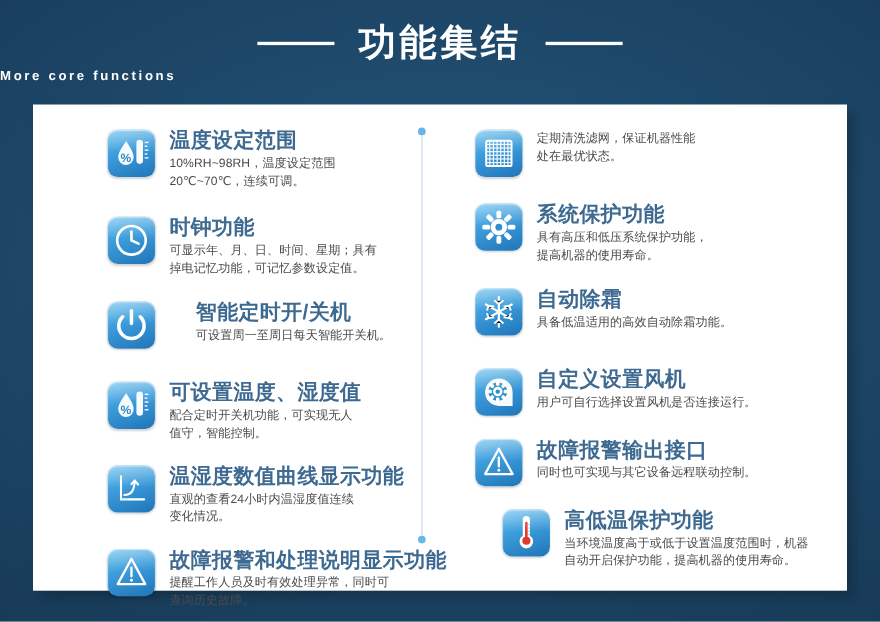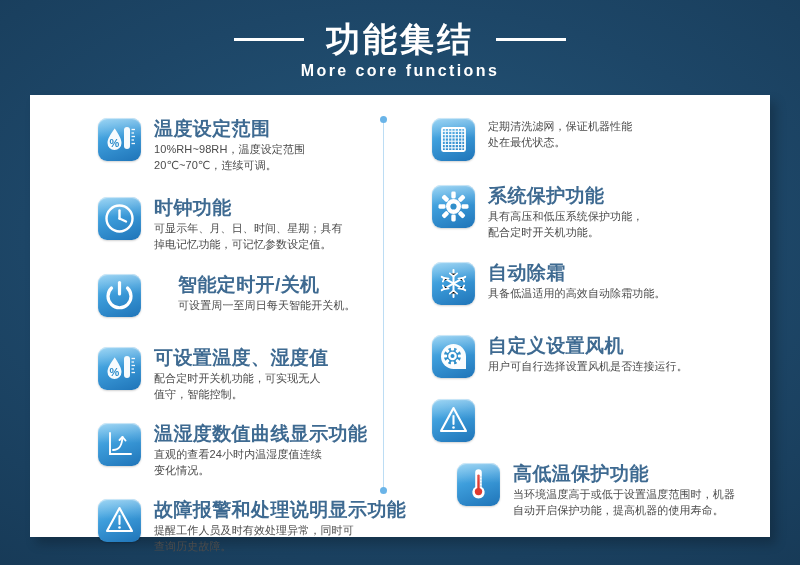--- a/index.html
+++ b/index.html
@@ -18,22 +18,22 @@
   .title-row{
     position:absolute;left:0;top:16px;width:800px;height:46px;
     display:flex;align-items:center;justify-content:center;gap:22px;
   }
   .rule{width:70px;height:3px;background:#ffffff;display:block;}
   .title{
     color:#ffffff;font-size:34px;font-weight:bold;letter-spacing:3px;
     line-height:40px;white-space:nowrap;
   }
   .subtitle{
-    position:absolute;left:0;top:62px;width:800px;text-align:center;
-    color:#ffffff;font-size:16px;font-weight:bold;letter-spacing:2.4px;
+    position:absolute;left:0;top:62px;width:800px;
+    color:#ffffff;font-size:12px;font-weight:bold;letter-spacing:2.4px;
   }
   
   .panel{
     position:absolute;left:30px;top:95px;width:740px;height:442px;
     background:#ffffff;
     box-shadow:6px 7px 10px rgba(0,0,0,0.22);
   }
   .divider{
     position:absolute;left:383px;top:119px;width:1px;height:372px;
     background:#bcddf4;
@@ -247,21 +247,21 @@
                 <rect x="29.5" y="19.3" width="7" height="4.4" rx="1.4" transform="rotate(45 21.5 21.5)"></rect>
               </g>
             </g>
             <circle cx="21.5" cy="21.5" r="3.1" fill="#2f8fcb"></circle>
           </svg>
         </div>
         <div class="ftext">
           <p class="fhead">系统保护功能</p>
           <p class="fdesc">
             <span>具有高压和低压系统保护功能，</span>
-            <span>配合定时开关机功能。</span>
+            <span>提高机器的使用寿命。</span>
           </p>
         </div>
       </div>
       <div class="feature" style="margin-bottom: 30px;">
         <div class="icon-box">
           <svg viewBox="0 0 43 43" xmlns="http://www.w3.org/2000/svg">
             <g stroke="#ffffff" stroke-width="2" stroke-linecap="round">
               <line x1="21.5" y1="8" x2="21.5" y2="35"></line>
               <line x1="9.8" y1="14.8" x2="33.2" y2="28.2"></line>
               <line x1="9.8" y1="28.2" x2="33.2" y2="14.8"></line>
@@ -310,20 +310,26 @@
         </div>
       </div>
       <div class="feature" style="margin-bottom: 21px;">
         <div class="icon-box">
           <svg viewBox="0 0 43 43" xmlns="http://www.w3.org/2000/svg">
             <path d="M21.5 9 L34 32 L9 32 Z" fill="none" stroke="#ffffff" stroke-width="2.1" stroke-linejoin="round"></path>
             <line x1="21.5" y1="17" x2="21.5" y2="25" stroke="#ffffff" stroke-width="2.1" stroke-linecap="round"></line>
             <circle cx="21.5" cy="28.5" r="1.3" fill="#ffffff"></circle>
           </svg>
         </div>
+        <div class="ftext">
+          <p class="fhead">故障报警输出接口</p>
+          <p class="fdesc">
+            <span>同时也可实现与其它设备远程联动控制。</span>
+          </p>
+        </div>
       </div>
       <div class="feature" style="margin-bottom: 0px; margin-left: 25px;">
         <div class="icon-box">
           <svg viewBox="0 0 43 43" xmlns="http://www.w3.org/2000/svg">
             <path d="M18.2 9.5 a3.3 3.3 0 0 1 6.6 0 v14.6 a6.2 6.2 0 1 1 -6.6 0 Z" fill="#ffffff"></path>
             <circle cx="21.5" cy="28.6" r="3.7" fill="#e03a30"></circle>
             <rect x="20.3" y="11.4" width="2.4" height="15.6" rx="1.2" fill="#e03a30"></rect>
             <g stroke="#9fc9e6" stroke-width="0.9" stroke-linecap="round">
               <line x1="23.3" y1="14" x2="24.6" y2="14"></line>
               <line x1="23.3" y1="17" x2="24.6" y2="17"></line>

